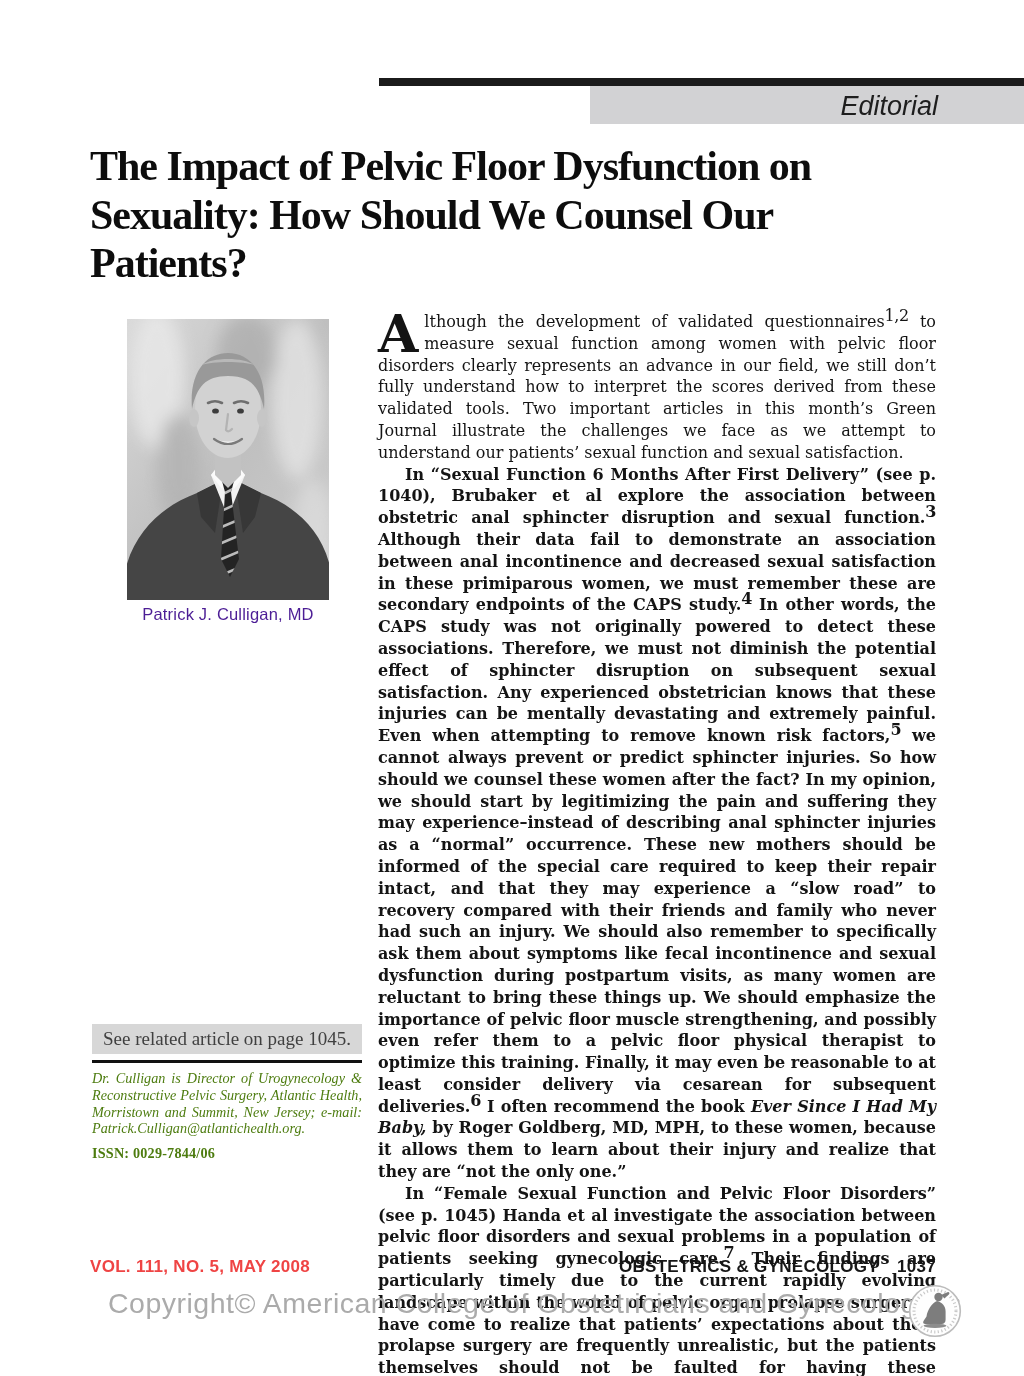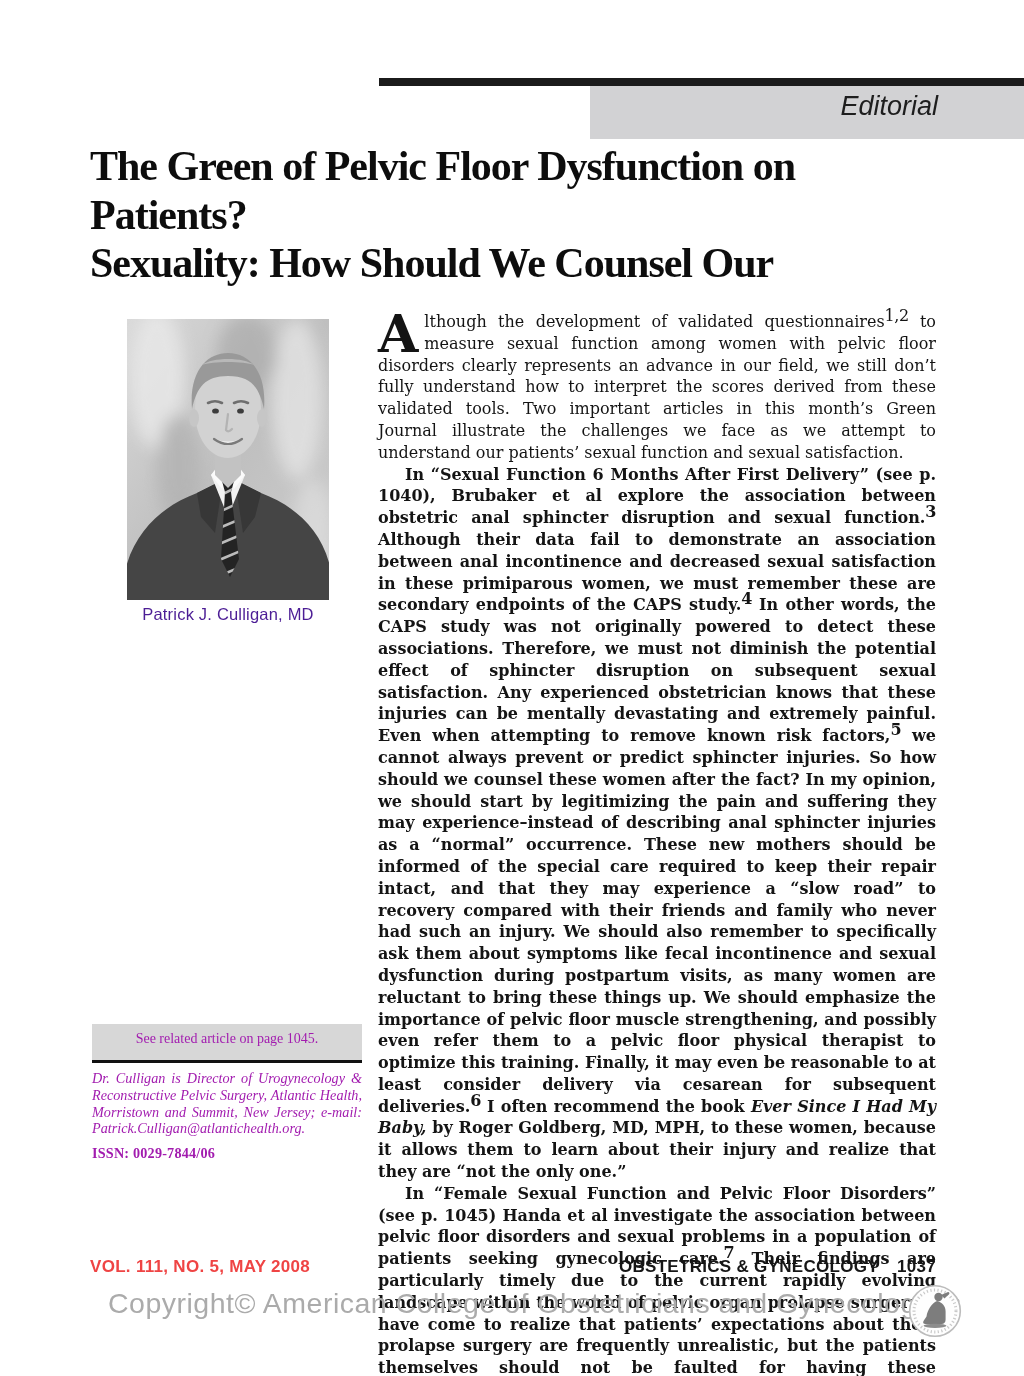--- a/index.html
+++ b/index.html
@@ -2,21 +2,21 @@
 <html><head>
 <meta charset="utf-8">
 <style>
   html,body { margin:0; padding:0; }
   body { width:1024px; height:1376px; background:#ffffff; position:relative;
          font-family:"Liberation Serif", serif; -webkit-font-smoothing:antialiased; }
   .abs { position:absolute; }
 
   
   .top-bar { left:379px; top:78px; width:645px; height:8px; background:#1b1b1b; }
-  .editorial-box { left:590px; top:86px; width:434px; height:53px; background:#d2d2d4;
+  .editorial-box { left:590px; top:86px; width:434px; height:38px; background:#d2d2d4;
     box-sizing:border-box; text-align:right; padding-right:86px;
     font-family:"Liberation Sans", sans-serif; font-style:italic; font-size:27px;
     line-height:40px; color:#1e1e1e; }
 
   
   .title { left:90px; top:142px; width:850px; font-family:"Liberation Serif", serif;
     font-weight:bold; font-size:42px; line-height:48.5px; letter-spacing:-1px; color:#0d0d0d; }
   .title span { display:block; }
 
   
@@ -28,25 +28,25 @@
   .body-col { left:378px; top:311px; width:558px; font-family:"DejaVu Serif", serif;
     font-size:16px; line-height:21.8px; text-align:justify; color:#141414; }
   .body-col p { margin:0; }
   .body-col p.indent { text-indent:27px;font-weight:bold; }
   .dropcap { float:left; font-family:"DejaVu Serif", serif; font-weight:bold;
     font-size:52px; line-height:41px; margin:2px 6px -4px 0; }
   .sup { font-size:16px; position:relative; top:-6px; letter-spacing:-0.5px; }
   .it { font-style:italic; }
 
   
-  .related-box { left:92px; top:1024px; width:270px; height:36px; background:#d7d7d7;
-    font-size:14px; line-height:30px; text-align:center; color:#a21caf; }
+  .related-box { left:92px; top:1024px; width:270px; height:30px; background:#d7d7d7;
+    font-size:19px; line-height:30px; text-align:center; color:#404040; }
   .sidebar-rule { left:92px; top:1060px; width:270px; height:3px; background:#111111; }
   .sidebar-notes { left:92px; top:1070px; width:270px; font-size:14.2px;
-    line-height:16.8px; color:#a21caf; text-align:justify; }
+    line-height:16.8px; color:#4d7c0f; text-align:justify; }
   .sidebar-notes p { margin:0; }
   .aff { font-style:italic; }
   .cpy { font-style:italic; margin-top:9px !important; }
   .issn { font-weight:bold; margin-top:8px !important; letter-spacing:0.2px; }
 
   
   .vol { left:90px; top:1257px; font-family:"Liberation Sans", sans-serif; font-weight:bold;
     font-size:17px; letter-spacing:0.3px; color:#ef4444; }
   .journal-pg { right:88px; top:1257px; font-family:"Liberation Sans", sans-serif; font-weight:bold;
     font-size:17px; letter-spacing:0.3px; color:#161616; }
@@ -57,23 +57,23 @@
 </style>
 </head>
 <body>
 
 <div class="abs top-bar"></div>
 <div class="abs editorial-box">
   <span>Editorial</span>
 </div>
 
 <h1 class="abs title" style="margin:0;">
-  <span>The Green of Pelvic Floor Dysfunction on</span>
+  <span>The Impact of Pelvic Floor Dysfunction on</span>
+  <span>Sexuality: How Should We Counsel Our</span>
   <span>Patients?</span>
-  <span>Sexuality: How Should We Counsel Our</span>
 </h1>
 
 <div class="abs photo">
   <svg width="202" height="281" viewBox="0 0 202 281">
     <defs>
       <linearGradient id="bgg" x1="0" y1="0" x2="1" y2="1">
         <stop offset="0" stop-color="#d9d9d9"></stop>
           <stop offset="0.5" stop-color="#bfbfbf"></stop>
           <stop offset="1" stop-color="#cfcfcf"></stop>
       </linearGradient>

